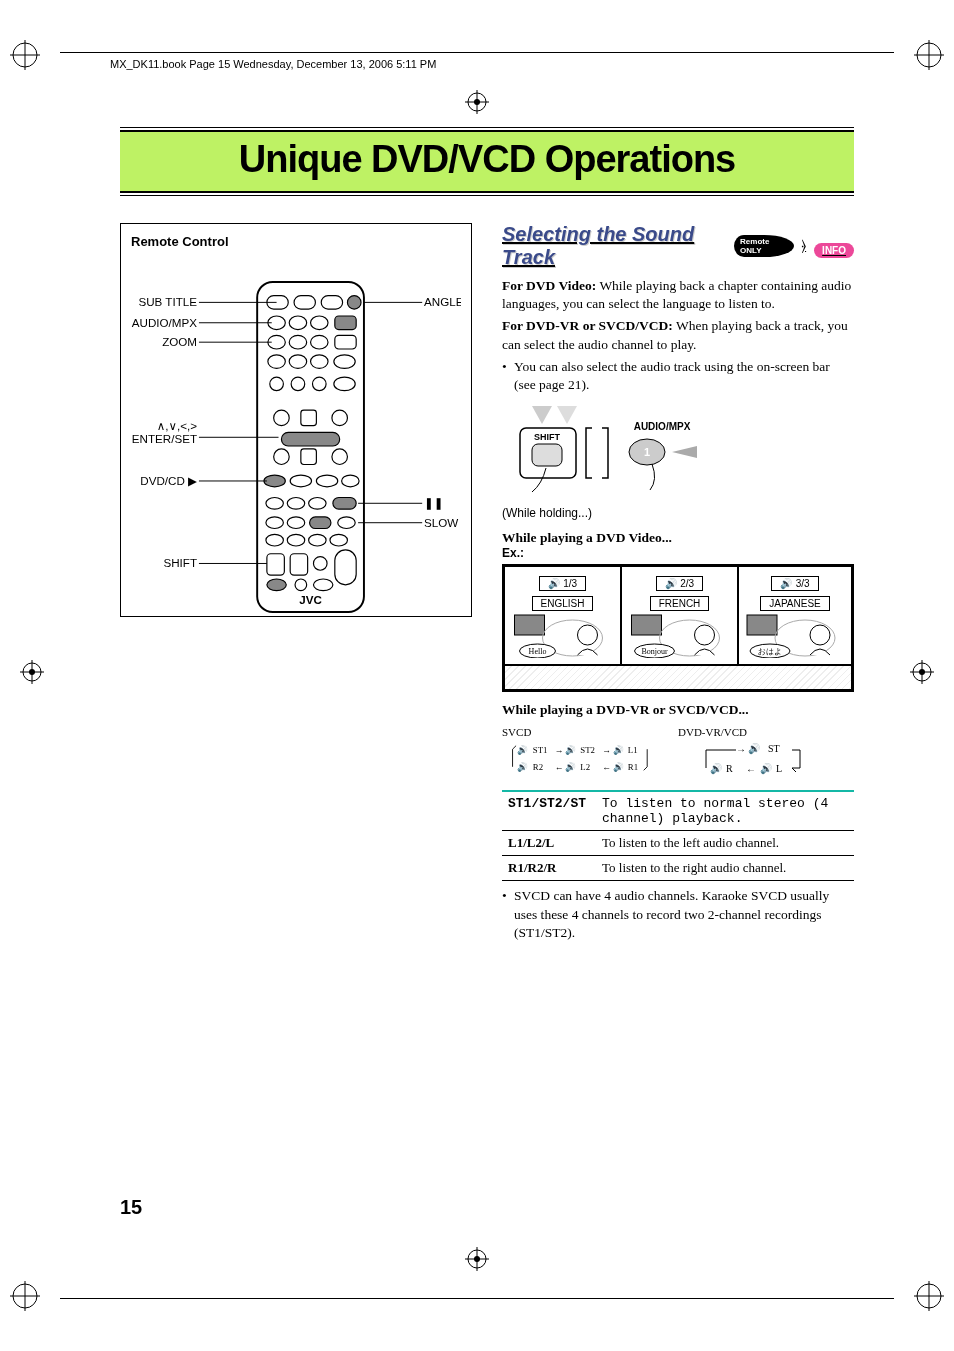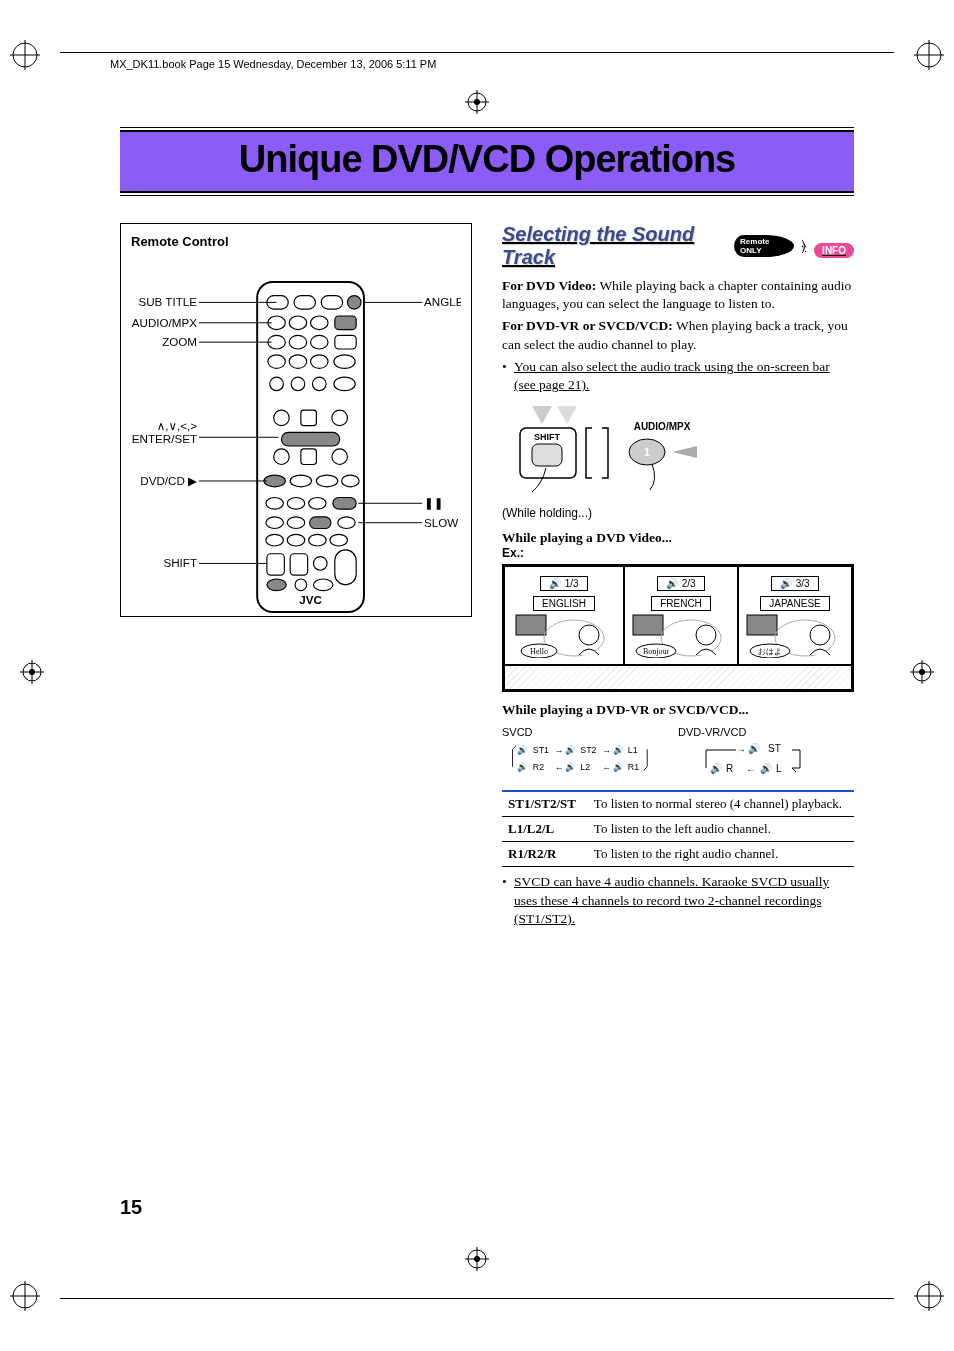--- a/index.html
+++ b/index.html
@@ -28,21 +28,21 @@
 
   .header-meta {
     position: absolute; top: 58px; left: 110px;
     font-family: Arial, sans-serif; font-size: 11px;
   }
   .page-content {
     position: absolute;
     top: 130px; left: 120px; right: 100px; bottom: 100px;
   }
   .title-bar {
-    background: #8b5cf6;
+    background: #bef264;
     border-top: 2px solid #000;
     border-bottom: 2px solid #000;
     text-align: center;
     padding: 6px 0 10px 0;
     margin-bottom: 30px;
     position: relative;
   }
   .title-bar::before, .title-bar::after {
     content:""; position:absolute; left:0; right:0; height:1px; background:#000;
   }
@@ -87,51 +87,51 @@
     background:#000; border-radius: 10px 50% 50% 10px / 50%;
     padding: 2px 6px; font-size:8px;
   }
   .badge-info {
     background:#ec4899; border-radius: 8px; padding: 2px 8px; font-size:10px;margin-top:8px;
   }
   .badge-wave { color:#000; font-size:14px; }
   .body-text { font-size: 13.5px; line-height: 1.35; margin-bottom: 4px;}
   .body-text b { font-weight: bold; }
   .bullet-list { list-style: none; padding-left: 0; }
-  .bullet-list li { font-size: 13.5px; line-height:1.35; padding-left: 12px; position: relative; text-decoration: underline; }
+  .bullet-list li { font-size: 13.5px; line-height:1.35; padding-left: 12px; position: relative; }
   .bullet-list li::before { content: "•"; position: absolute; left: 0; }
 
   .shift-diagram { margin-top: 12px; height: 100px; position: relative; font-family: Arial, sans-serif;}
   .hold-note { font-family: Arial, sans-serif; font-size: 12px; }
 
   .sub-head { font-size: 13.5px; font-weight: bold; margin-top: 10px; }
   .ex-label { font-family: Arial, sans-serif; font-size: 12px; font-weight: bold; }
 
   .lang-grid {
     border: 2px solid #000; margin-top: 4px;
-    display: grid; grid-template-columns: 1fr;
+    display: grid; grid-template-columns: 1fr 1fr;
   }
   .lang-cell { border: 1px solid #000; padding: 6px; text-align: center; }
   .lang-cell .osd-box {
     border: 1px solid #000; display:inline-block; padding: 1px 8px;
     font-family: Arial, sans-serif; font-size: 10px; margin: 2px 0;
   }
   .lang-cell .illus { height: 45px; position:relative; }
   .lang-cell .illus svg { width:100%; height:100%; }
   .lang-bottom { grid-column: 1 / span 3; height: 25px; border:1px solid #000;
     background: repeating-linear-gradient(135deg, #fff, #fff 4px, #eee 4px, #eee 5px);}
 
-  .cycle-row { display:flex; margin-top: 8px; font-family: Liberation Sans, sans-serif; font-size:11px;}
+  .cycle-row { display:flex; margin-top: 8px; font-family: Liberation Serif, serif; font-size:11px;}
   .cycle-box { flex:1; }
   .cycle-title { font-size:11px; }
   .cycle-svg { width:100%; height:40px; }
 
   .channel-table { width: 100%; margin-top: 10px; border-collapse: collapse; }
   .channel-table td { border-bottom: 1px solid #000; padding: 4px 6px; font-size: 13px; vertical-align: top;}
-  .channel-table tr:first-child td { border-top: 2px solid #1d4ed8; }
+  .channel-table tr:first-child td { border-top: 2px solid #14b8a6; font-family: Liberation Mono, monospace; }
   .channel-table td:first-child { font-weight: bold; white-space: nowrap; padding-right: 10px;}
 
   .page-num {
     position: absolute; bottom: 32px; left: 0;
     font-family: Arial, sans-serif; font-weight: bold; font-size: 20px;
   }
 </style>
 </head>
 <body>
 

